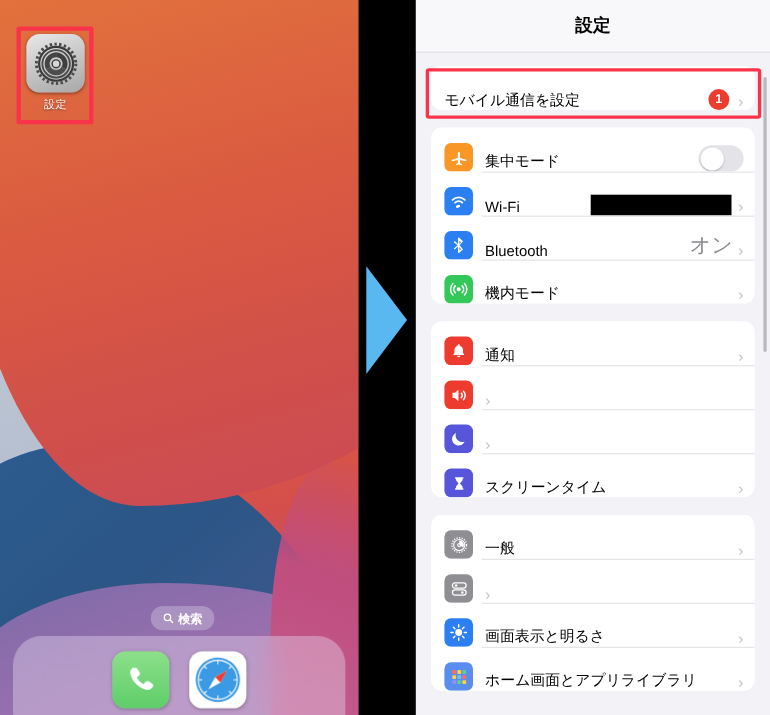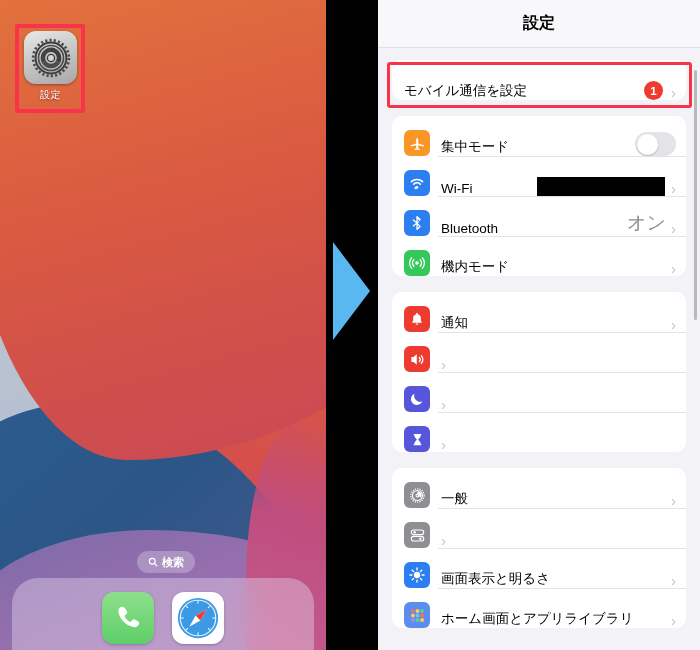--- a/index.html
+++ b/index.html
@@ -483,20 +483,21 @@
             </svg>
         </span>
         <span class="chev">›</span>
       </div>
       <div class="row">
         <span class="ic" style="background:#5755d9">
           <svg width="15" height="15" viewBox="0 0 24 24" aria-hidden="true">
               <path d="M6 3h12v2.2h-1.2v2.2L13 12l3.8 4.6v2.2H18V21H6v-2.2h1.2v-2.2L11 12 7.2 7.4V5.2H6V3z" fill="#ffffff"></path>
             </svg>
         </span>
+        <span class="row-label">スクリーンタイム</span>
         <span class="chev">›</span>
       </div>
     </div>
 
     <div class="group">
       <div class="row">
         <span class="ic" style="background:#8e8e93">
           <svg width="19" height="19" viewBox="0 0 24 24" aria-hidden="true">
             <circle cx="12" cy="12" r="8.4" fill="none" stroke="#ffffff" stroke-width="1.5" stroke-dasharray="1.5 1.5"></circle>
             <circle cx="12" cy="12" r="6.4" fill="none" stroke="#ffffff" stroke-width="1.3"></circle>

